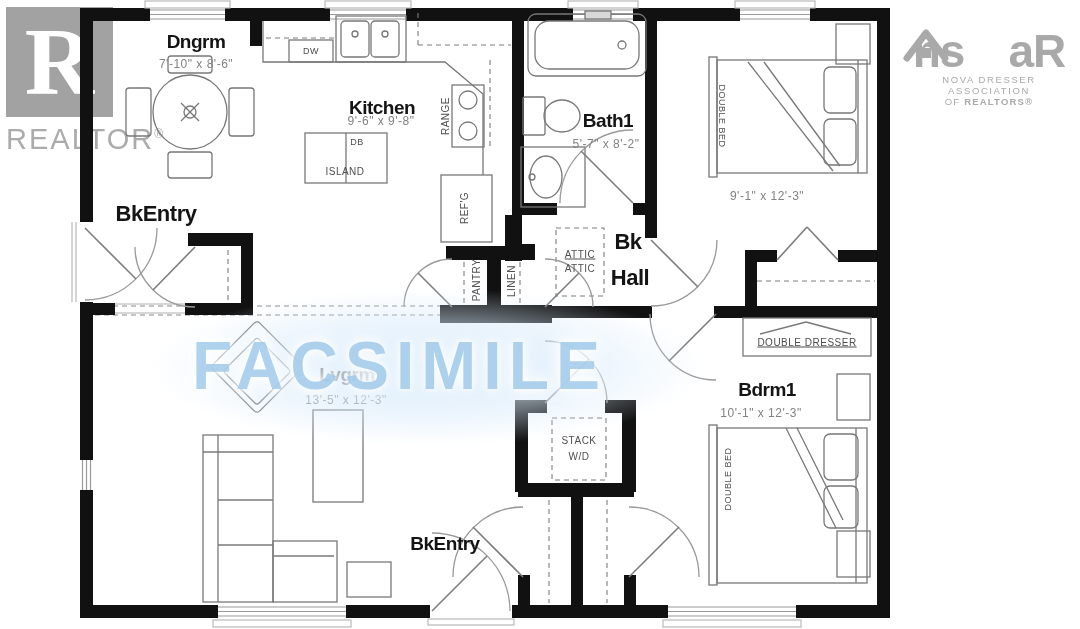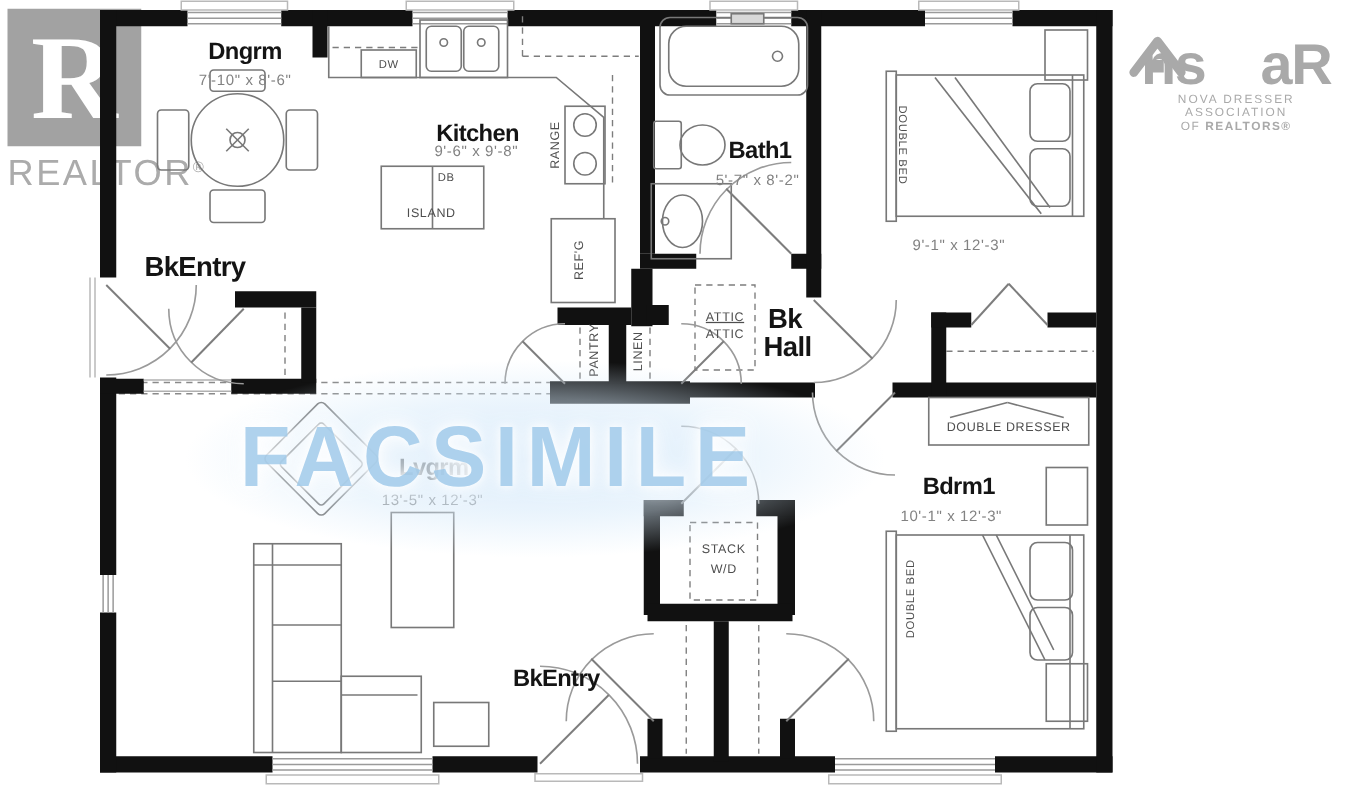--- a/index.html
+++ b/index.html
@@ -302,42 +302,42 @@
   </svg>
 
   <span class="lbl room" style="left:196px;top:42px;">Dngrm</span>
   <span class="lbl dim" style="left:196px;top:64px;">7'-10" x 8'-6"</span>
   <span class="lbl room" style="left:382px;top:96px;margin-top:12px;">Kitchen</span>
   <span class="lbl dim" style="left:381px;top:121px;">9'-6" x 9'-8"</span>
   <span class="lbl room" style="left:608px;top:121px;">Bath1</span>
   <span class="lbl dim" style="left:606px;top:144px;">5'-7" x 8'-2"</span>
   <span class="lbl dim" style="left:767px;top:196px;">9'-1" x 12'-3"</span>
   <span class="lbl room sm" style="left:156px;top:214px;">BkEntry</span>
-  <span class="lbl room sm" style="left:628px;top:255px;">Bk</span>
+  <span class="lbl room sm" style="left:628px;top:242px;">Bk</span>
   <span class="lbl room sm" style="left:630px;top:278px;">Hall</span>
   <span class="lbl room" style="left:347px;top:375px;">Lvgrm</span>
   <span class="lbl dim" style="left:346px;top:400px;">13'-5" x 12'-3"</span>
   <span class="lbl room" style="left:767px;top:390px;">Bdrm1</span>
   <span class="lbl dim" style="left:761px;top:413px;">10'-1" x 12'-3"</span>
   <span class="lbl room xs" style="left:445px;top:544px;">BkEntry</span>
 
   <span class="lbl fix tiny" style="left:311px;top:51px;">DW</span>
   <span class="lbl fix" style="left:327px;top:171px;margin-left:18px;">ISLAND</span>
   <span class="lbl fix tiny" style="left:357px;top:142px;text-align:right;">DB</span>
   <span class="lbl fix v270" style="left:445px;top:116px;">RANGE</span>
   <span class="lbl fix v270" style="left:464px;top:208px;">REF'G</span>
   <span class="lbl fix v270" style="left:476px;top:280px;">PANTRY</span>
   <span class="lbl fix v270" style="left:511px;top:281px;">LINEN</span>
   <span class="lbl fix" style="left:580px;top:254px;text-decoration:underline;">ATTIC</span>
   <span class="lbl fix" style="left:580px;top:268px;">ATTIC</span>
   <span class="lbl fix" style="left:579px;top:440px;">STACK</span>
   <span class="lbl fix" style="left:579px;top:456px;">W/D</span>
   <span class="lbl fix tiny v90" style="left:722px;top:116px;">DOUBLE BED</span>
   <span class="lbl fix tiny v270" style="left:728px;top:479px;">DOUBLE BED</span>
-  <span class="lbl fix" style="left:807px;top:342px;">DOUBLE DRESSER</span>
+  <span class="lbl fix" style="left:807px;top:342px;text-decoration:underline;">DOUBLE DRESSER</span>
 
   <div class="nsar">
     <div class="wordmark">
       <span class="wm-txt">ns</span>
       <span class="house">
         <svg width="46" height="44" viewBox="0 0 46 44">
           <polyline points="4,34 23,9 42,34" fill="none" stroke="#a9a9a9" stroke-width="7" stroke-linecap="round" stroke-linejoin="round"></polyline>
           <rect x="18" y="24" width="10" height="10" fill="#a9a9a9"></rect>
         </svg>
       </span>

